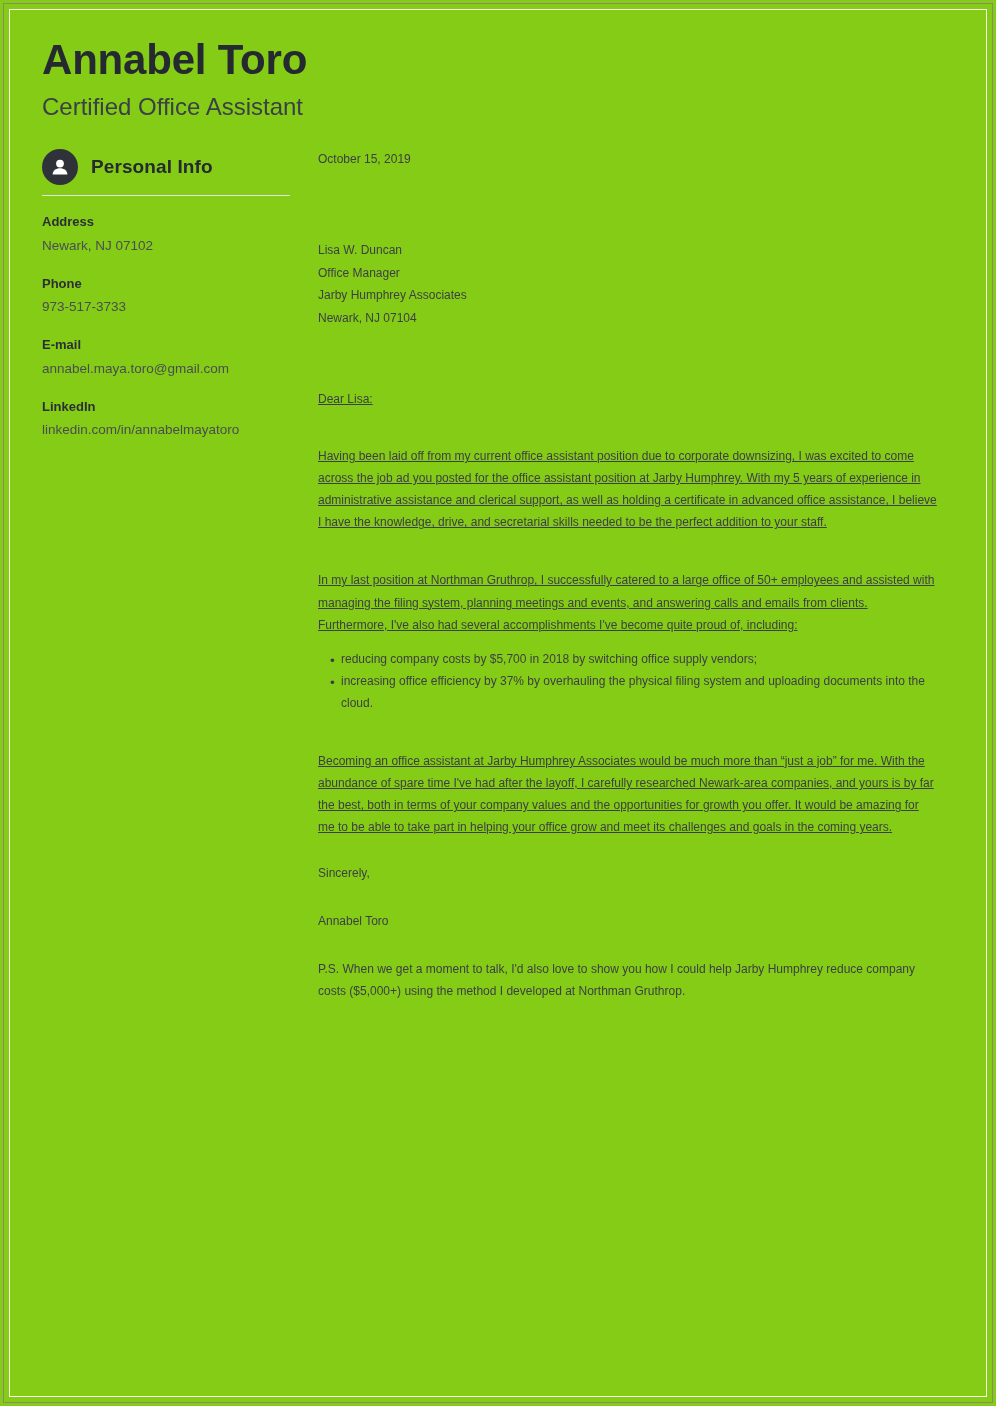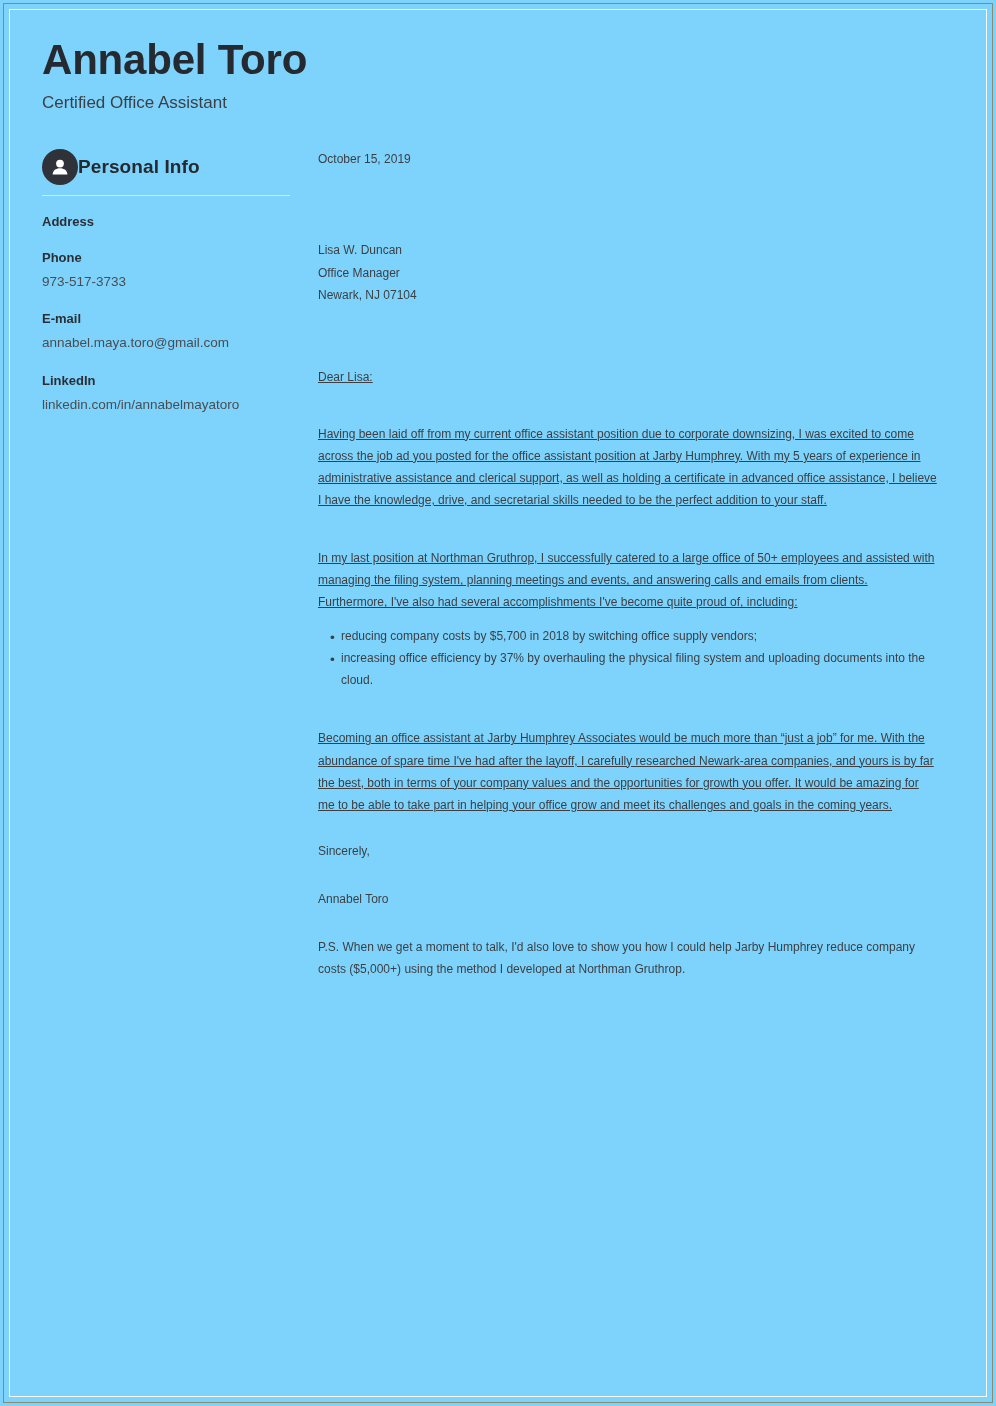--- a/index.html
+++ b/index.html
@@ -8,21 +8,21 @@
     background: #ffffff;
   }
   body {
     font-family: "Liberation Sans", sans-serif;
   }
   .page {
     position: relative;
     width: 996px;
     height: 1406px;
     box-sizing: border-box;
-    background: #7dd3fc;
+    background: #84cc16;
     overflow: hidden;
   }
   
   .page-frame {
     position: absolute;
     left: 3px;
     top: 3px;
     right: 3px;
     bottom: 3px;
     border: 1px solid #8a8a6e;
@@ -60,36 +60,37 @@
   .name {
     margin: 0;
     font-size: 42px;
     font-weight: bold;
     line-height: 1.06;
     letter-spacing: -0.2px;
     color: #252930;
   }
   .job-title {
     margin: 10px 0 0 0;
-    font-size: 17px;
+    font-size: 24px;
     font-weight: normal;
     line-height: 1.2;
     color: #3b3f46;
   }
 
   
   .sidebar {
     position: absolute;
     left: 42px;
     top: 148px;
     width: 258px;
   }
   .section-head {
     display: flex;
     align-items: center;
+    gap: 13px;
     height: 38px;
   }
   .avatar-icon {
     width: 36px;
     height: 36px;
     flex: 0 0 36px;
     border-radius: 50%;
     background: #2f3339;
     display: flex;
     align-items: center;
@@ -199,20 +200,21 @@
             <circle cx="12" cy="8.6" r="3.9" fill="#ffffff"></circle>
             <path d="M4.6 19.6c0-4.2 3.4-6.4 7.4-6.4s7.4 2.2 7.4 6.4z" fill="#ffffff"></path>
           </svg>
         </span>
         <span class="section-title">Personal Info</span>
       </div>
       <div class="section-rule"></div>
 
       <div class="info-block">
         <div class="info-label">Address</div>
+        <div class="info-value">Newark, NJ 07102</div>
       </div>
 
       <div class="info-block">
         <div class="info-label">Phone</div>
         <div class="info-value">973-517-3733</div>
       </div>
 
       <div class="info-block">
         <div class="info-label">E-mail</div>
         <div class="info-value">annabel.maya.toro@gmail.com</div>
@@ -225,20 +227,21 @@
 
     </div>
 
     <div class="letter">
 
       <div class="date">October 15, 2019</div>
 
       <div class="recipient">
         <div>Lisa W. Duncan</div>
         <div>Office Manager</div>
+        <div>Jarby Humphrey Associates</div>
         <div>Newark, NJ 07104</div>
       </div>
 
       <div class="salutation">Dear Lisa:</div>
 
       <p class="para">Having been laid off from my current office assistant position due to corporate downsizing, I was excited to come across the job ad you posted for the office assistant position at Jarby Humphrey. With my 5 years of experience in administrative assistance and clerical support, as well as holding a certificate in advanced office assistance, I believe I have the knowledge, drive, and secretarial skills needed to be the perfect addition to your staff.</p>
 
       <p class="para">In my last position at Northman Gruthrop, I successfully catered to a large office of 50+ employees and assisted with managing the filing system, planning meetings and events, and answering calls and emails from clients. Furthermore, I've also had several accomplishments I've become quite proud of, including:</p>
 
       <ul class="bullets">

